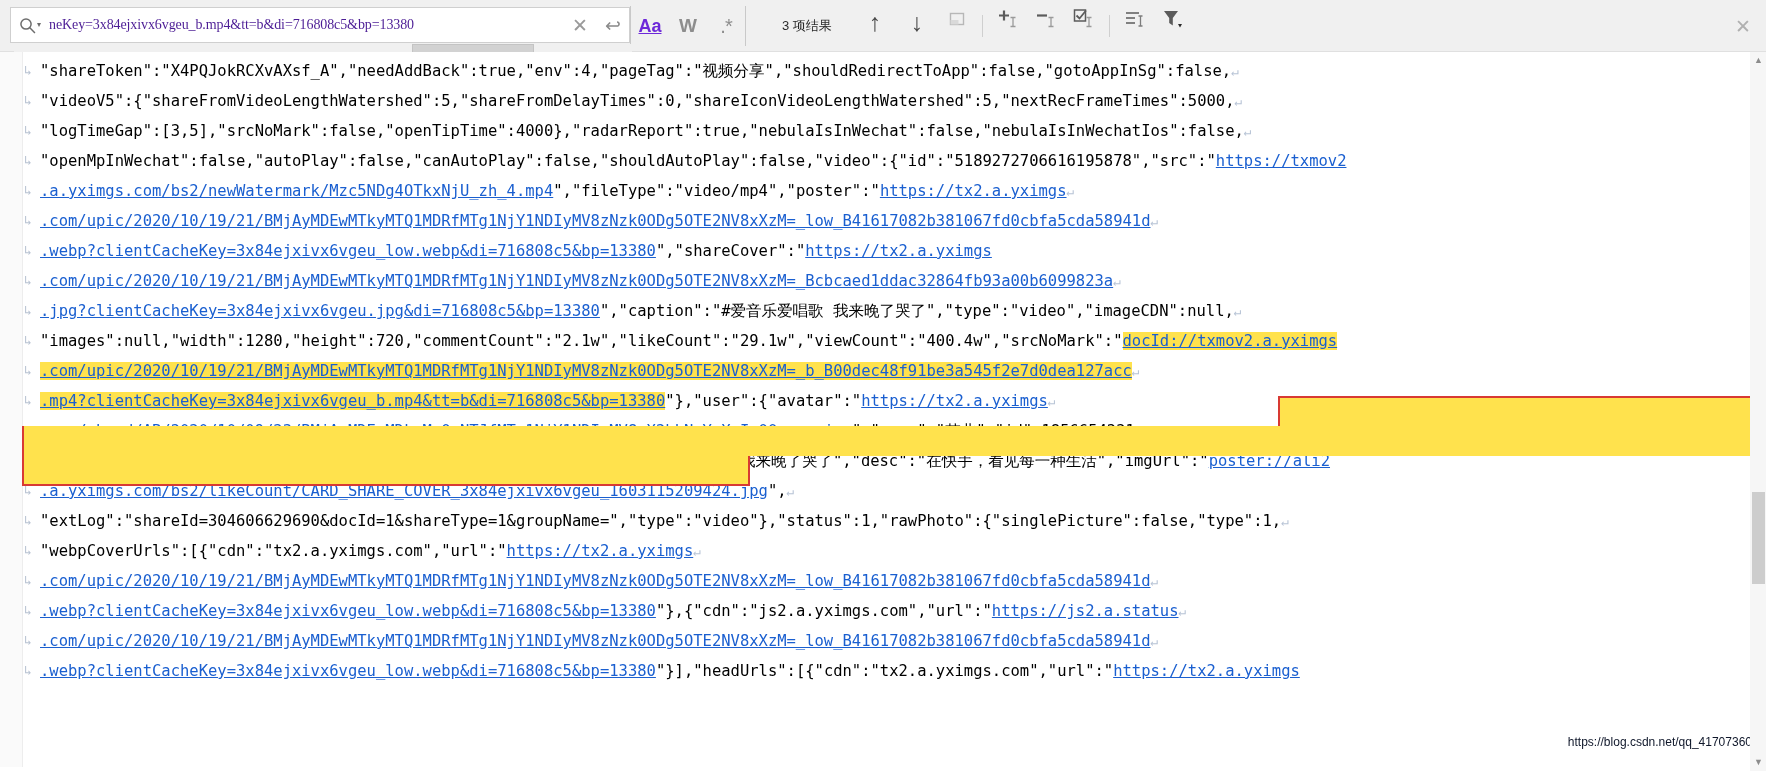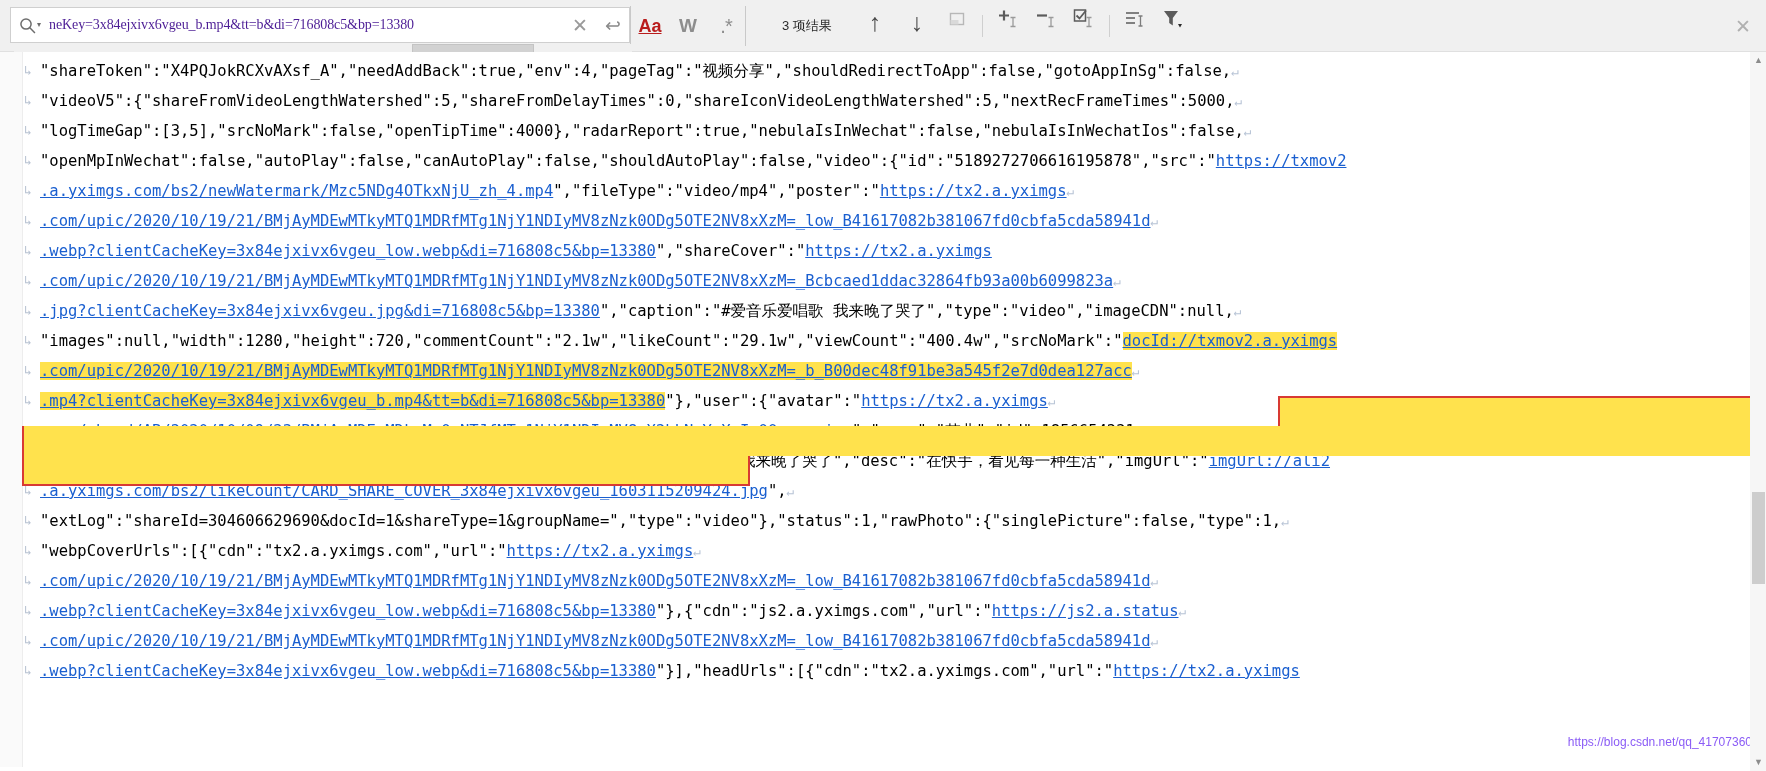--- a/index.html
+++ b/index.html
@@ -112,21 +112,21 @@
     align-items: center;
     justify-content: center;
     cursor: pointer;
     color: #8d8d8d;
     font-size: 18px;
     user-select: none;
     background: transparent;
     border: 0;
     padding: 0 5px;
   }
-  .tb-btn.accent { color: #b91c1c; font-weight: bold; text-decoration: underline; }
+  .tb-btn.accent { color: #6d28d9; font-weight: bold; text-decoration: underline; }
   .tb-btn.bold-w { font-weight: bold; font-size: 19px; }
   .tb-btn.regex  { font-size: 20px; letter-spacing: -1px; }
 
   .result-count {
     font-size: 13px;
     color: #2b2b2b;
     padding: 0 22px 0 36px;
     white-space: nowrap;
     line-height: 52px;
   }
@@ -257,21 +257,21 @@
     font-size: 9px;
     text-align: center;
     line-height: 13px;
   }
 
   
   .watermark {
     position: absolute;
     right: 14px; bottom: 22px;
     font-size: 12px;
-    color: #8b5cf6;
+    color: #0f172a;
     font-family: "Liberation Sans", sans-serif;
   }
 
   
   .cut-fade {
     position: absolute;
     left: 0; bottom: 0;
     width: 1766px; height: 4px;
     background: #ffffff;
   }
@@ -368,21 +368,21 @@
       <div class="ln"><span class="wrapmark">↳</span><span>"openMpInWechat":false,"autoPlay":false,"canAutoPlay":false,"shouldAutoPlay":false,"video":{"id":"5189272706616195878","src":"</span><a class="lnk" href="#">https://txmov2</a></div>
       <div class="ln"><span class="wrapmark">↳</span><a class="lnk" href="#">.a.yximgs.com/bs2/newWatermark/Mzc5NDg4OTkxNjU_zh_4.mp4</a><span>","fileType":"video/mp4","poster":"</span><a class="lnk" href="#">https://tx2.a.yximgs</a><span class="pilcrow">↵</span></div>
       <div class="ln"><span class="wrapmark">↳</span><a class="lnk" href="#">.com/upic/2020/10/19/21/BMjAyMDEwMTkyMTQ1MDRfMTg1NjY1NDIyMV8zNzk0ODg5OTE2NV8xXzM=_low_B41617082b381067fd0cbfa5cda58941d</a><span class="pilcrow">↵</span></div>
       <div class="ln"><span class="wrapmark">↳</span><a class="lnk" href="#">.webp?clientCacheKey=3x84ejxivx6vgeu_low.webp&amp;di=716808c5&amp;bp=13380</a><span>","shareCover":"</span><a class="lnk" href="#">https://tx2.a.yximgs</a></div>
       <div class="ln"><span class="wrapmark">↳</span><a class="lnk" href="#">.com/upic/2020/10/19/21/BMjAyMDEwMTkyMTQ1MDRfMTg1NjY1NDIyMV8zNzk0ODg5OTE2NV8xXzM=_Bcbcaed1ddac32864fb93a00b6099823a</a><span class="pilcrow">↵</span></div>
       <div class="ln"><span class="wrapmark">↳</span><a class="lnk" href="#">.jpg?clientCacheKey=3x84ejxivx6vgeu.jpg&amp;di=716808c5&amp;bp=13380</a><span>","caption":"#爱音乐爱唱歌 我来晚了哭了","type":"video","imageCDN":null,</span><span class="pilcrow">↵</span></div>
       <div class="ln"><span class="wrapmark">↳</span><span>"images":null,"width":1280,"height":720,"commentCount":"2.1w","likeCount":"29.1w","viewCount":"400.4w","srcNoMark":"</span><a class="lnk hl" href="#">docId://txmov2.a.yximgs</a></div>
       <div class="ln"><span class="wrapmark">↳</span><a class="lnk hl" href="#">.com/upic/2020/10/19/21/BMjAyMDEwMTkyMTQ1MDRfMTg1NjY1NDIyMV8zNzk0ODg5OTE2NV8xXzM=_b_B00dec48f91be3a545f2e7d0dea127acc</a><span class="pilcrow">↵</span></div>
       <div class="ln"><span class="wrapmark">↳</span><a class="lnk hl" href="#">.mp4?clientCacheKey=3x84ejxivx6vgeu_b.mp4&amp;tt=b&amp;di=716808c5&amp;bp=13380</a><span>"},"user":{"avatar":"</span><a class="lnk" href="#">https://tx2.a.yximgs</a><span class="pilcrow">↵</span></div>
       <div class="ln"><span class="wrapmark">↳</span><a class="lnk" href="#">.com/uhead/AB/2020/10/09/23/BMjAyMDEwMDkyMzQwNTJfMTg1NjY1NDIyMV8xX2hkNzYyXzIzOQ==_s.jpg</a><span>","name":"艾北","id":1856654221,</span><span class="pilcrow">↵</span></div>
-      <div class="ln"><span class="wrapmark">↳</span><span>"eId":"3xvg58g9y63nhfe","sex":"F","kwaiId":"Aiby258377"},"share":{"title":"我来晚了哭了","desc":"在快手，看见每一种生活","imgUrl":"</span><a class="lnk" href="#">imgUrl://ali2</a></div>
+      <div class="ln"><span class="wrapmark">↳</span><span>"eId":"3xvg58g9y63nhfe","sex":"F","kwaiId":"Aiby258377"},"share":{"title":"我来晚了哭了","desc":"在快手，看见每一种生活","imgUrl":"</span><a class="lnk" href="#">poster://ali2</a></div>
       <div class="ln"><span class="wrapmark">↳</span><a class="lnk" href="#">.a.yximgs.com/bs2/likeCount/CARD_SHARE_COVER_3x84ejxivx6vgeu_1603115209424.jpg</a><span>",</span><span class="pilcrow">↵</span></div>
       <div class="ln"><span class="wrapmark">↳</span><span>"extLog":"shareId=304606629690&amp;docId=1&amp;shareType=1&amp;groupName=","type":"video"},"status":1,"rawPhoto":{"singlePicture":false,"type":1,</span><span class="pilcrow">↵</span></div>
       <div class="ln"><span class="wrapmark">↳</span><span>"webpCoverUrls":[{"cdn":"tx2.a.yximgs.com","url":"</span><a class="lnk" href="#">https://tx2.a.yximgs</a><span class="pilcrow">↵</span></div>
       <div class="ln"><span class="wrapmark">↳</span><a class="lnk" href="#">.com/upic/2020/10/19/21/BMjAyMDEwMTkyMTQ1MDRfMTg1NjY1NDIyMV8zNzk0ODg5OTE2NV8xXzM=_low_B41617082b381067fd0cbfa5cda58941d</a><span class="pilcrow">↵</span></div>
       <div class="ln"><span class="wrapmark">↳</span><a class="lnk" href="#">.webp?clientCacheKey=3x84ejxivx6vgeu_low.webp&amp;di=716808c5&amp;bp=13380</a><span>"},{"cdn":"js2.a.yximgs.com","url":"</span><a class="lnk" href="#">https://js2.a.status</a><span class="pilcrow">↵</span></div>
       <div class="ln"><span class="wrapmark">↳</span><a class="lnk" href="#">.com/upic/2020/10/19/21/BMjAyMDEwMTkyMTQ1MDRfMTg1NjY1NDIyMV8zNzk0ODg5OTE2NV8xXzM=_low_B41617082b381067fd0cbfa5cda58941d</a><span class="pilcrow">↵</span></div>
       <div class="ln"><span class="wrapmark">↳</span><a class="lnk" href="#">.webp?clientCacheKey=3x84ejxivx6vgeu_low.webp&amp;di=716808c5&amp;bp=13380</a><span>"}],"headUrls":[{"cdn":"tx2.a.yximgs.com","url":"</span><a class="lnk" href="#">https://tx2.a.yximgs</a></div>
     </div>
 
   <div class="match-box match-top"></div>

